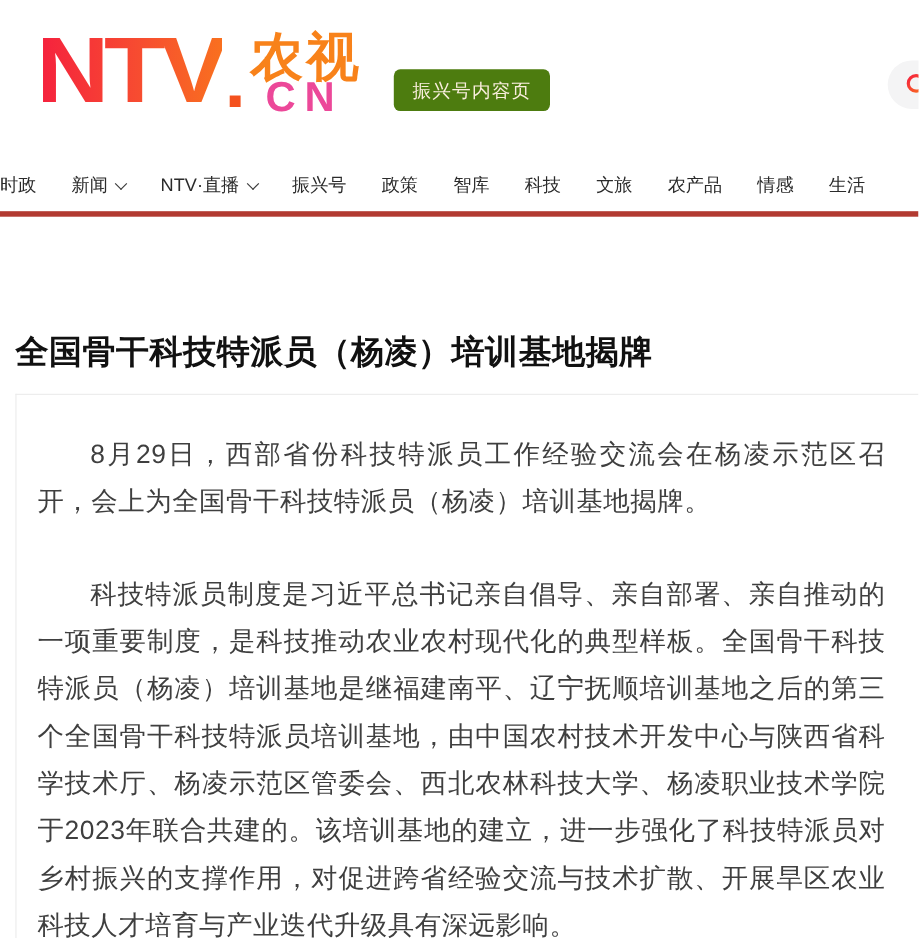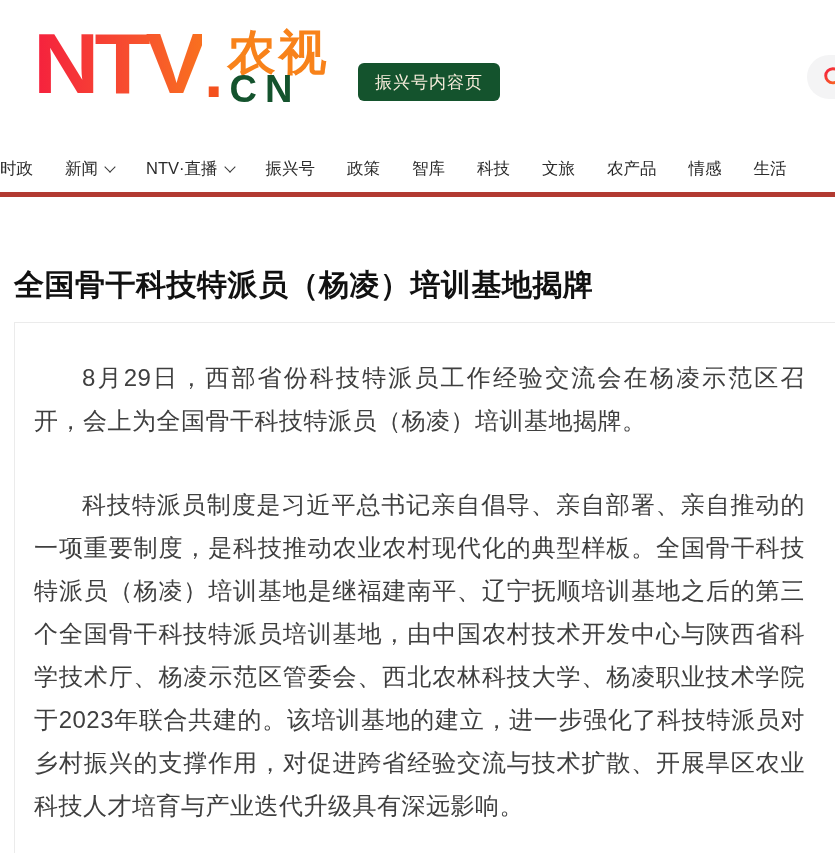--- a/index.html
+++ b/index.html
@@ -11,43 +11,43 @@
 
   .logo { position: absolute; left: 33px; top: 14px; display: flex; align-items: flex-start;
     cursor: pointer; }
   .logo-ntv { font-size: 92px; font-weight: 900; letter-spacing: -5px; line-height: 100px;
     background: linear-gradient(90deg, #f5203e 0%, #f7502f 60%, #f9701f 100%);
     -webkit-background-clip: text; background-clip: text; color: transparent;
     transform: scaleY(0.92); }
   .logo-dot { font-size: 70px; font-weight: 900; color: #f4511e; line-height: 118px; margin-left: 2px; }
   .logo-cn-block { display: flex; flex-direction: column; align-items: flex-start; margin-left: 4px; margin-top: 14px; }
   .logo-hanzi { font-size: 48px; font-weight: 700; color: #f8821a; letter-spacing: 3px; line-height: 50px; }
-  .logo-cn { font-size: 38px; font-weight: 900; color: #14532d; letter-spacing: 8px; line-height: 34px;
-    margin-top: -6px; margin-left: 2px; text-align: center; }
+  .logo-cn { font-size: 38px; font-weight: 900; color: #ec4899; letter-spacing: 8px; line-height: 34px;
+    margin-top: -6px; margin-left: 14px; text-align: center; }
 
   .badge-btn { position: absolute; left: 358px; top: 63px; height: 38px; padding: 0 17px;
-    background: #14532d; color: #f9eedd; font-size: 17px; letter-spacing: 1px;
+    background: #4d7c0f; color: #f9eedd; font-size: 17px; letter-spacing: 1px;
     border: none; border-radius: 6px; display: flex; align-items: center; cursor: pointer; }
 
   .search-pill { position: absolute; left: 807px; top: 55px; width: 120px; height: 44px;
     background: #f4f4f5; border-radius: 22px; display: flex; align-items: center;
     padding-left: 14px; cursor: pointer; }
 
   
   .nav { display: flex; align-items: center; height: 52px; 
     border-bottom: 5px solid #b23a31; background: #fff; }
   .nav-item { display: flex; align-items: center; margin-right: 32px; font-size: 16.5px;
     color: #2b2b2b; white-space: nowrap; cursor: pointer; }
   .chevron { width: 8px; height: 8px; border-right: 1.6px solid #3a3a3a;
     border-bottom: 1.6px solid #3a3a3a; transform: rotate(45deg); margin-left: 8px;
     margin-top: -4px; }
 
   
   .article { padding-left: 14px; }
-  .article-title { margin-top: 68px; font-size: 30px; font-weight: 700; color: #111;
+  .article-title { margin-top: 104px; font-size: 30px; font-weight: 700; color: #111;
     letter-spacing: 0.5px; line-height: 40px; }
   .article-meta { margin-top: 29px; font-size: 14px; color: #8f8f8f; display: flex; align-items: center; }
   .meta-source-label { color: #8f8f8f; }
   .meta-source { margin-left: 8px; color: #8f8f8f; cursor: pointer; }
   .meta-time { margin-left: 30px; color: #8f8f8f; }
 
   .article-body { margin-top: 17px; border-top: 1px solid #ebebeb; border-left: 1px solid #ebebeb;
     min-height: 470px; padding: 33px 30px 40px 19px; }
   .article-body p { font-size: 24px; line-height: 43px; color: #3f3f3f; text-align: justify;
     text-indent: 2em; letter-spacing: 0.5px; margin-bottom: 41px; }

